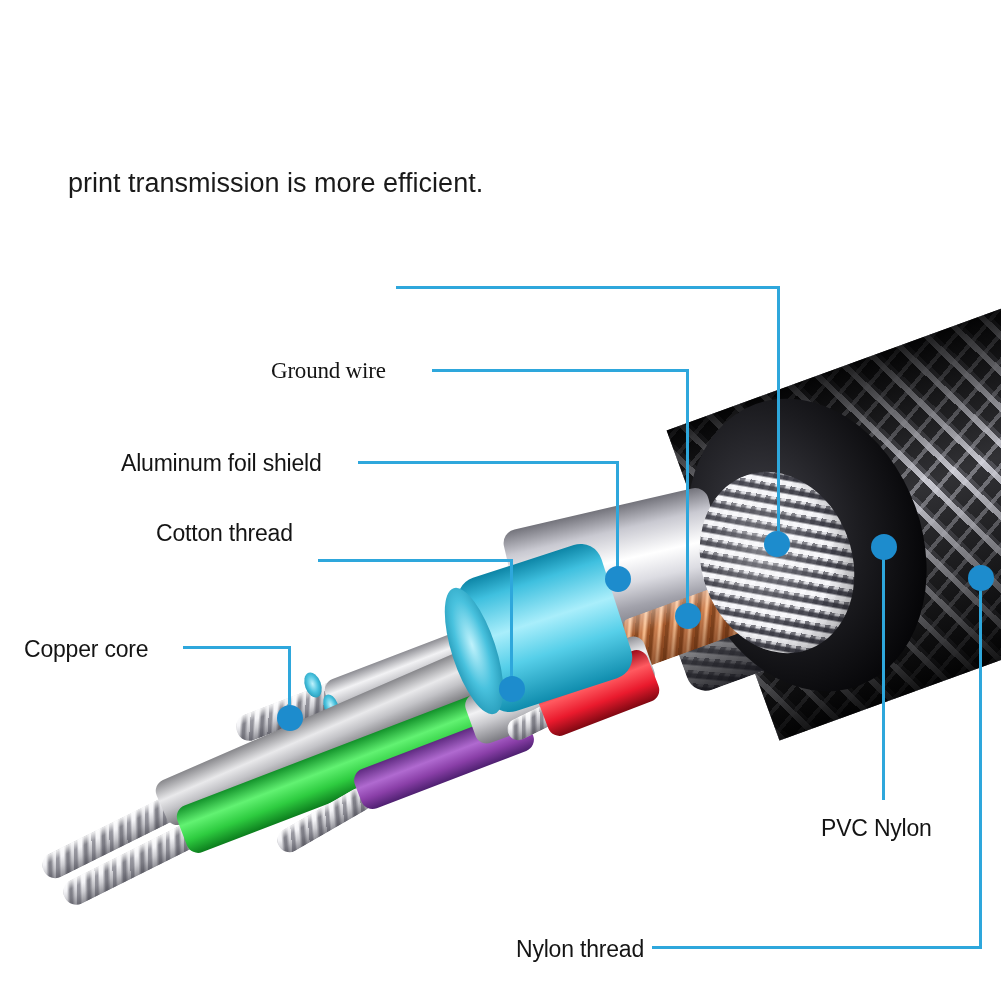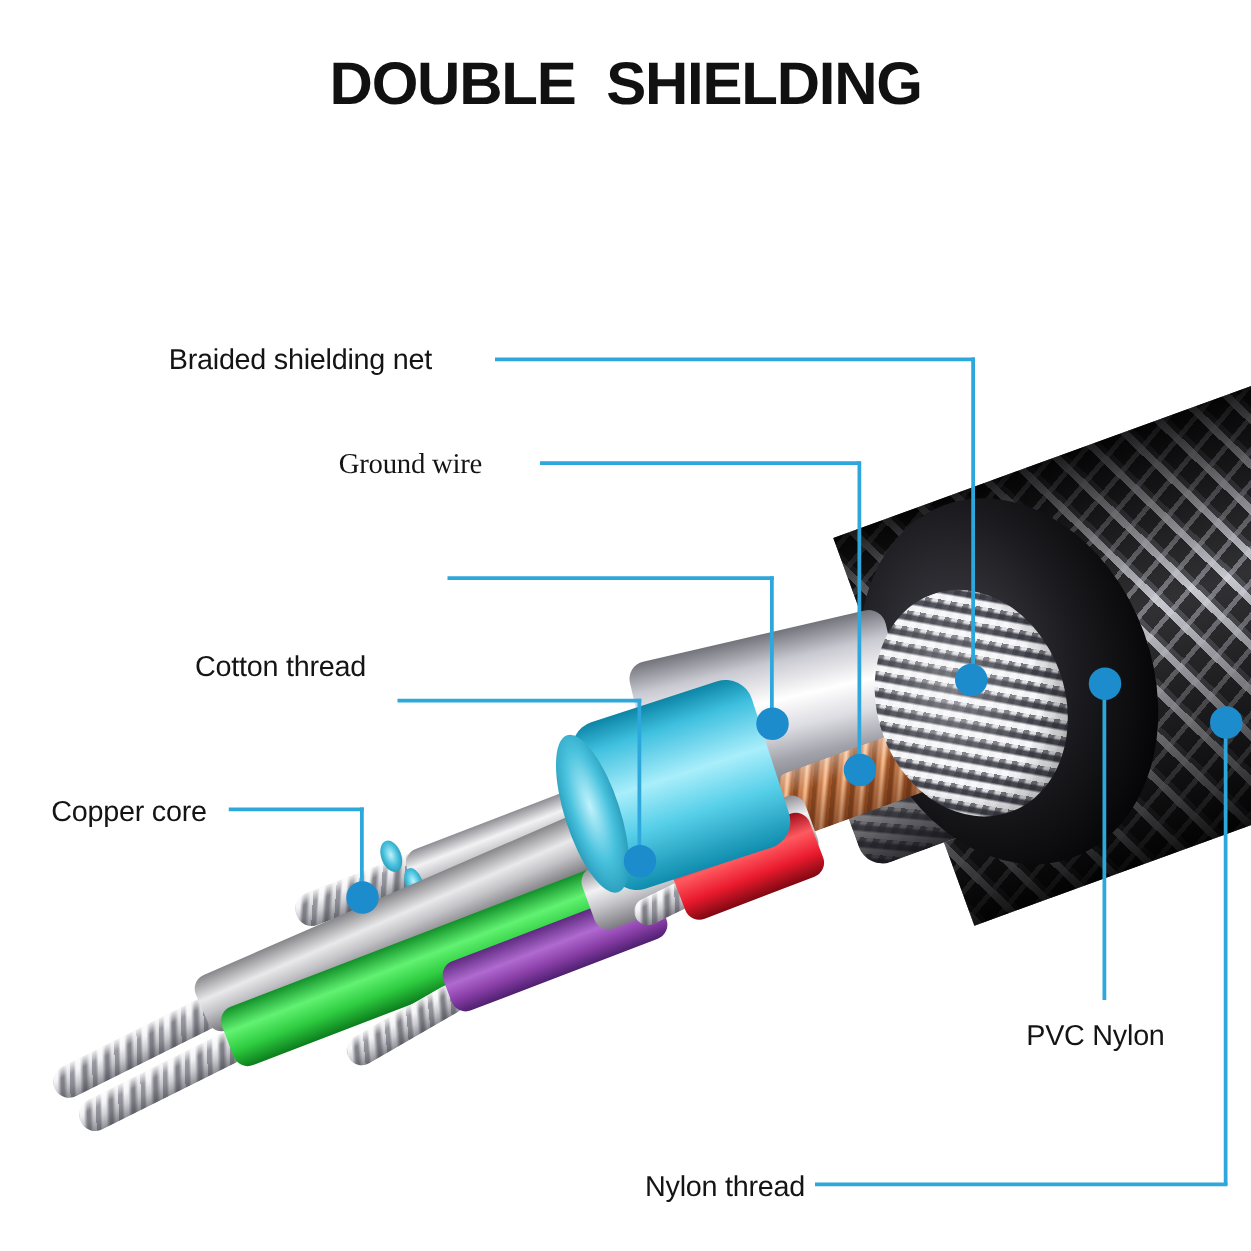--- a/index.html
+++ b/index.html
@@ -97,22 +97,22 @@
   <div class="line" style="left:979px;top:578px;width:3px;height:370px;"></div>
 
   <div class="dot" style="left:764px;top:531px;"></div>
   <div class="dot" style="left:675px;top:603px;"></div>
   <div class="dot" style="left:605px;top:566px;"></div>
   <div class="dot" style="left:499px;top:676px;"></div>
   <div class="dot" style="left:277px;top:705px;"></div>
   <div class="dot" style="left:871px;top:534px;"></div>
   <div class="dot" style="left:968px;top:565px;"></div>
 
-  <div class="lbl" style="left:135px;top:274px;">Braided shielding net</div>
   <div class="lbl" style="left:271px;top:358px;font-family:Liberation Serif, serif;">Ground wire</div>
+  <div class="lbl" style="left:121px;top:450px;">Aluminum foil shield</div>
   <div class="lbl" style="left:156px;top:520px;">Cotton thread</div>
-  <div class="lbl" style="left:41px;top:636px;">Copper core</div>
+  <div class="lbl" style="left:24px;top:636px;">Copper core</div>
   <div class="lbl" style="left:821px;top:815px;">PVC Nylon</div>
   <div class="lbl" style="left:516px;top:936px;">Nylon thread</div>
 
-  <div class="title">DOUBLE  SHIELDING</div>
+  <div class="sub" style="top:168px;">print transmission is more efficient.</div>
 
 </div>
 
 </body></html>

